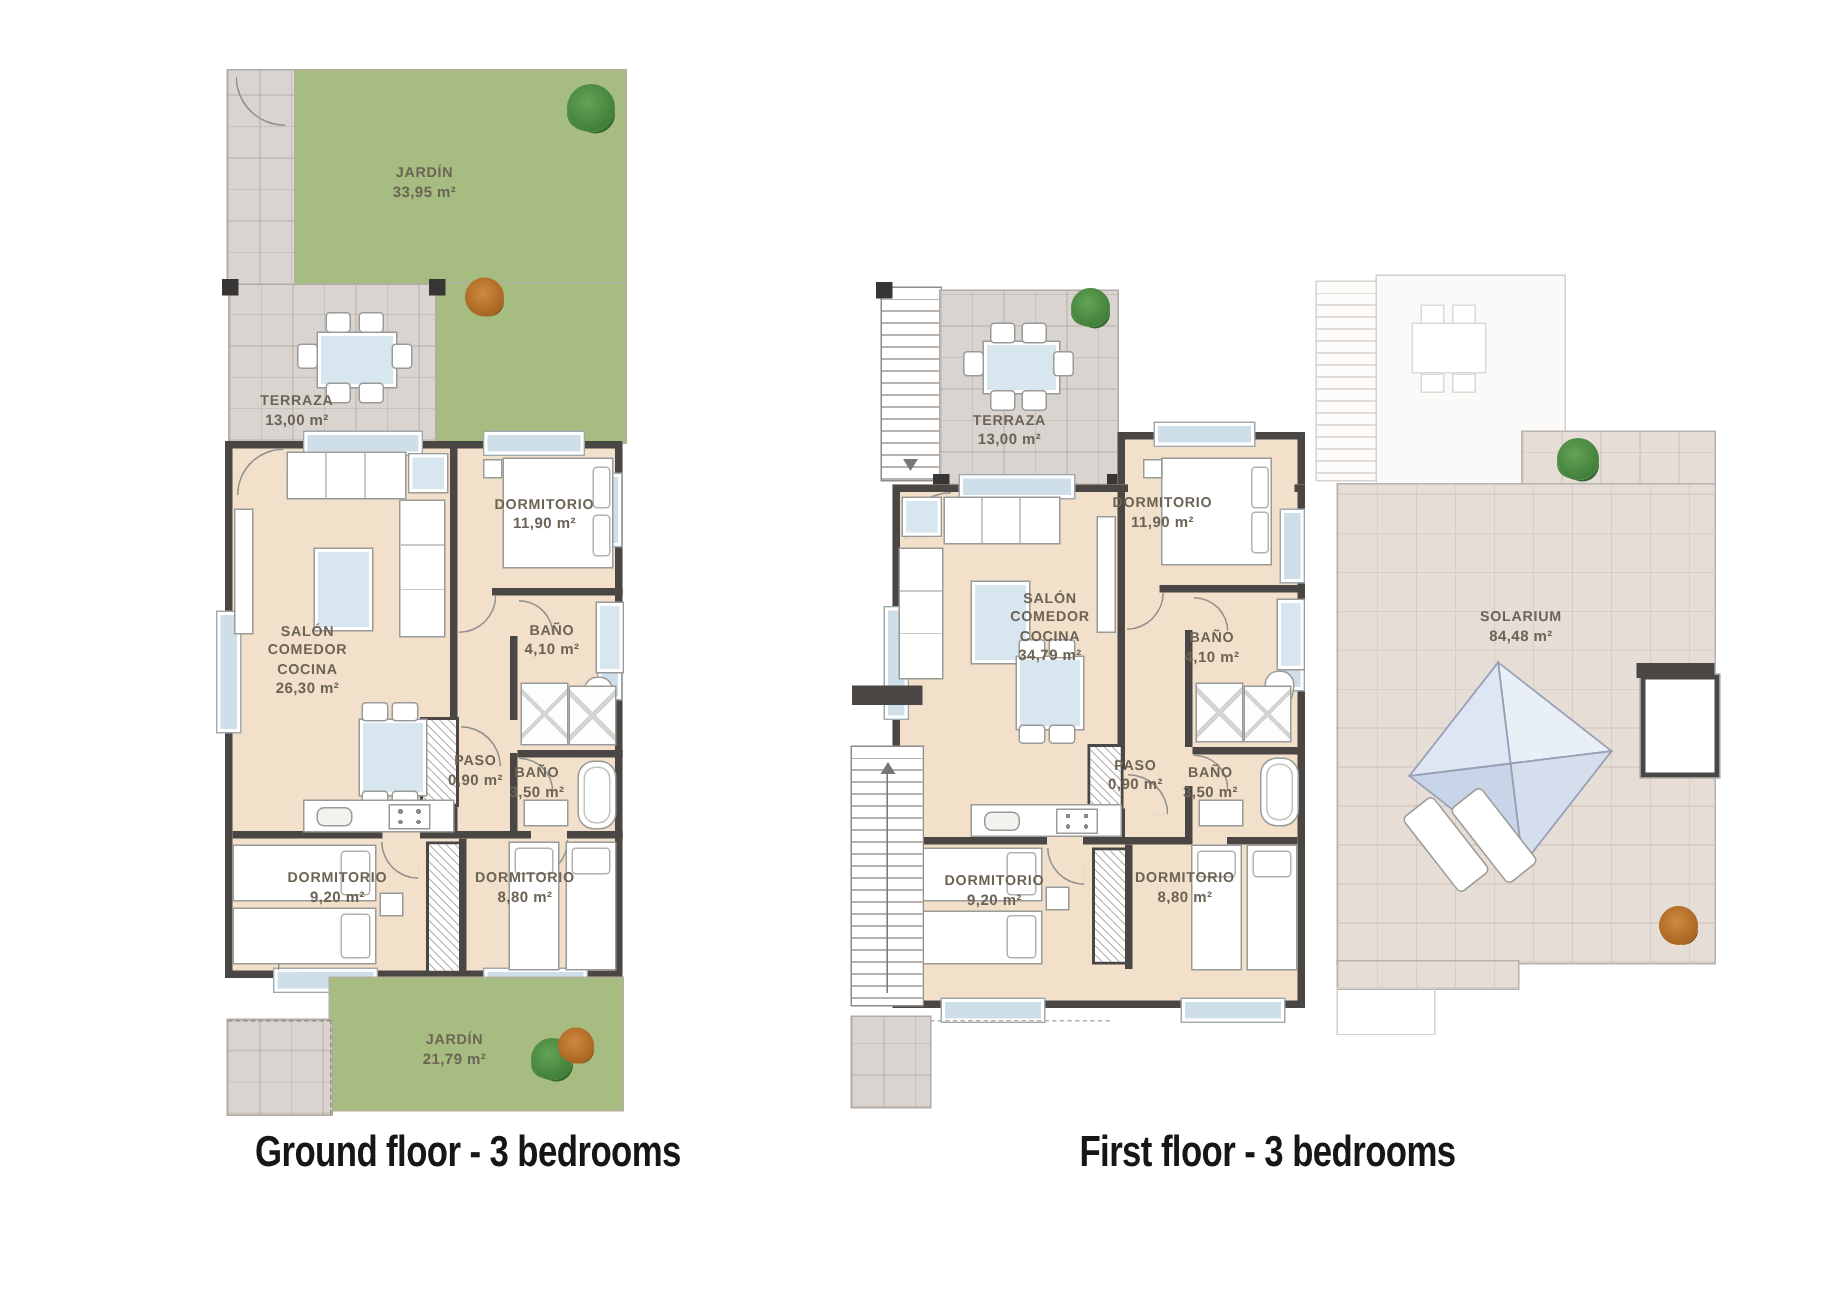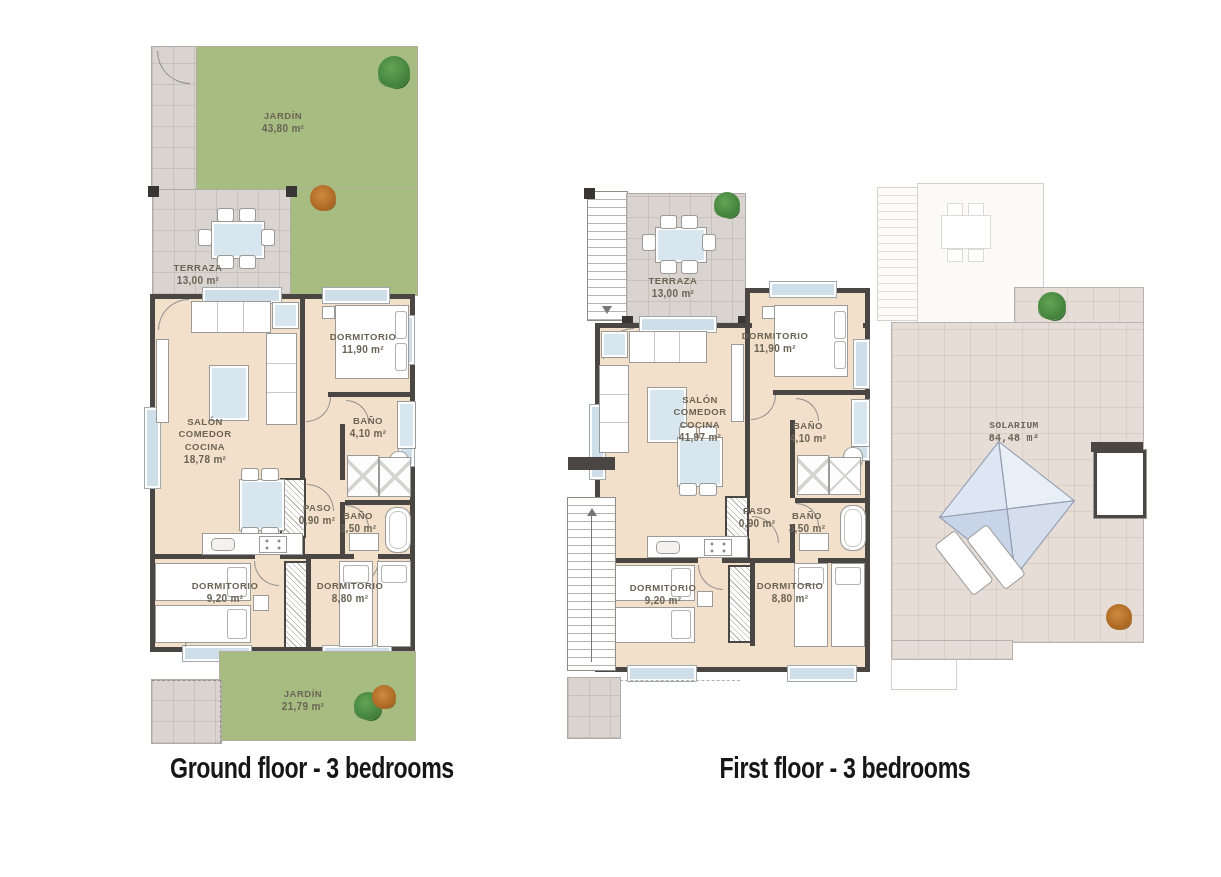--- a/index.html
+++ b/index.html
@@ -83,21 +83,21 @@
   <div class="plan" style="left:140px;top:40px;width:300px;height:712px;">
 
     <div class="tile-gray" style="left:12px;top:7px;width:45px;height:143px;"></div>
     <div class="door sw" style="left:17px;top:11px;width:32px;height:32px;"></div>
     <div class="garden" style="left:57px;top:7px;width:220px;height:143px;"></div>
     <div class="garden" style="left:150px;top:149px;width:127px;height:106px;"></div>
     <div class="tree-g" style="left:238px;top:16px;width:32px;height:32px;"></div>
     <div class="tree-o" style="left:170px;top:145px;width:26px;height:26px;"></div>
     <div class="rlabel" style="left:93px;top:70px;width:100px;">
       <div>JARDÍN</div>
-      <div class="ar">43,80 m²</div>
+      <div class="ar">33,95 m²</div>
     </div>
 
     <div class="tile-gray" style="left:13px;top:150px;width:137px;height:104px;"></div>
     <div class="cb" style="left:8px;top:146px;"></div>
     <div class="cb" style="left:146px;top:146px;"></div>
 
     <div class="fur blue" style="left:72px;top:182px;width:48px;height:32px;border:2px solid #fff;"></div>
     <div class="chair" style="left:78px;top:169px;width:15px;height:12px;"></div>
     <div class="chair" style="left:100px;top:169px;width:15px;height:12px;"></div>
     <div class="chair" style="left:78px;top:216px;width:15px;height:12px;"></div>
@@ -183,21 +183,21 @@
     <div class="tile-gray" style="left:12px;top:640px;width:68px;height:62px;border-top:1px dashed #97918a;border-right:1px dashed #97918a;"></div>
     <div class="tree-g" style="left:214px;top:652px;width:28px;height:28px;"></div>
     <div class="tree-o" style="left:232px;top:645px;width:24px;height:24px;"></div>
     <div class="rlabel" style="left:103px;top:648px;width:120px;">
       <div>JARDÍN</div>
       <div class="ar">21,79 m²</div>
     </div>
 
     <div class="rlabel" style="left:23px;top:376px;width:84px;">
       <div>SALÓN COMEDOR COCINA</div>
-      <div class="ar">18,78 m²</div>
+      <div class="ar">26,30 m²</div>
     </div>
     <div class="rlabel" style="left:173px;top:291px;width:100px;">
       <div>DORMITORIO</div>
       <div class="ar">11,90 m²</div>
     </div>
     <div class="rlabel" style="left:188px;top:375px;width:80px;">
       <div>BAÑO</div>
       <div class="ar">4,10 m²</div>
     </div>
     <div class="rlabel" style="left:147px;top:462px;width:60px;">
@@ -313,21 +313,21 @@
 
     <div class="wall" style="left:8px;top:277px;width:47px;height:13px;"></div>
     <div class="stairs" style="left:8px;top:318px;width:47px;height:172px;"></div>
     <div class="arrow-line" style="left:31px;top:334px;width:1px;height:148px;"></div>
     <div class="arrow-head" style="left:27px;top:328px;"></div>
     <div class="tile-gray" style="left:8px;top:498px;width:52px;height:60px;"></div>
     <div class="ghost-outline" style="left:60px;top:500px;width:120px;height:54px;border-top:1px dashed #b5b0ab;box-shadow:none;"></div>
 
     <div class="rlabel" style="left:98px;top:214px;width:84px;">
       <div>SALÓN COMEDOR COCINA</div>
-      <div class="ar">41,97 m²</div>
+      <div class="ar">34,79 m²</div>
     </div>
     <div class="rlabel" style="left:165px;top:150px;width:100px;">
       <div>DORMITORIO</div>
       <div class="ar">11,90 m²</div>
     </div>
     <div class="rlabel" style="left:208px;top:240px;width:80px;">
       <div>BAÑO</div>
       <div class="ar">4,10 m²</div>
     </div>
     <div class="rlabel" style="left:167px;top:325px;width:60px;">
@@ -369,21 +369,21 @@
       <polygon points="1,99 99,99 50,50" fill="#c8d4e8" stroke="#97a0b4" stroke-width="1.2"></polygon>
       <polygon points="1,1 1,99 50,50" fill="#dde6f2" stroke="#97a0b4" stroke-width="1.2"></polygon>
     </svg>
 
     <div class="fur" style="left:392px;top:352px;width:24px;height:62px;transform:rotate(-38deg);border-radius:3px;"></div>
     <div class="fur" style="left:424px;top:346px;width:24px;height:62px;transform:rotate(-38deg);border-radius:3px;"></div>
 
     <div class="fur" style="left:534px;top:270px;width:46px;height:62px;border:3px solid #4a4644;background:#fff;"></div>
     <div class="wall" style="left:531px;top:262px;width:52px;height:10px;"></div>
 
-    <div class="rlabel" style="left:395px;top:240px;width:118px;font-family:Liberation Mono, monospace;">
+    <div class="rlabel" style="left:395px;top:226px;width:118px;">
       <div>SOLARIUM</div>
       <div class="ar">84,48 m²</div>
     </div>
   </div>
 
   <div class="caption" style="left:140px;top:752px;width:300px;">Ground floor - 3 bedrooms</div>
   <div class="caption" style="left:680px;top:752px;width:330px;">First floor - 3 bedrooms</div>
 
 </div>
 

